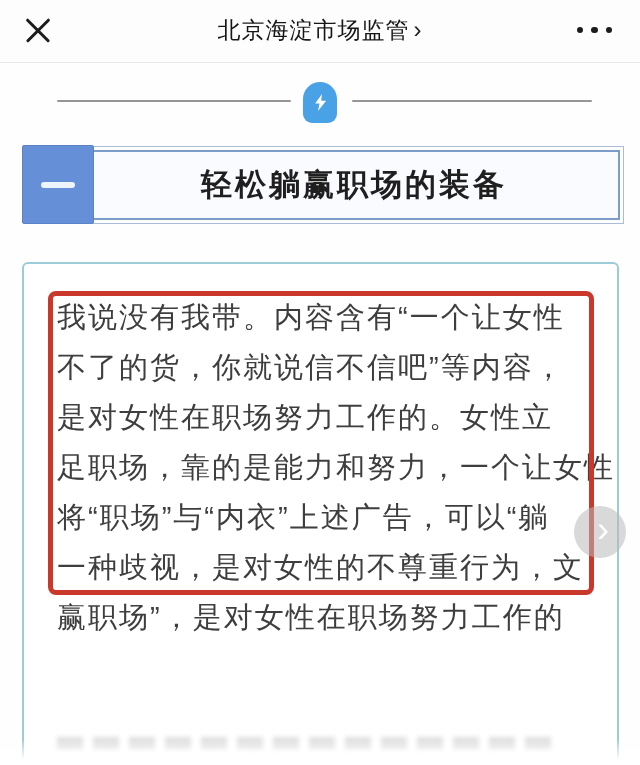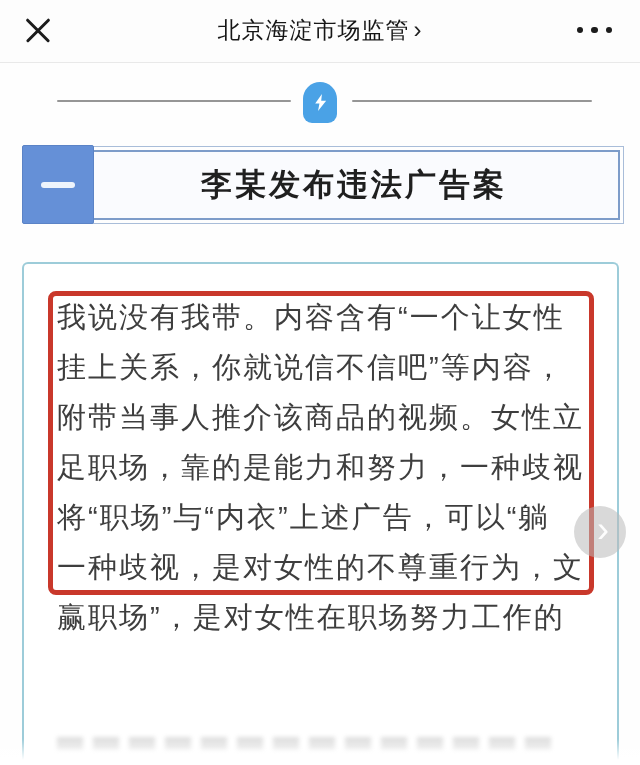--- a/index.html
+++ b/index.html
@@ -141,32 +141,32 @@
 
   <div class="divider-line left"></div>
   <div class="divider-line right"></div>
   <div class="bolt-badge">
     <svg viewBox="0 0 24 26" width="17" height="21" aria-hidden="true">
       <path d="M14 1 L4.5 14.5 H10.5 L8.5 25 L20 10.5 H13 Z" fill="#ffffff"></path>
     </svg>
   </div>
 
   <div class="case-title-box">
-    <div class="case-title">李某发布违法广告案</div>
+    <div class="case-title">轻松躺赢职场的装备</div>
   </div>
   <div class="case-square">
     <div class="dash"></div>
   </div>
 
   <div class="content-box">
     <div class="article">
       <div class="line">我说没有我带。内容含有“一个让女性</div>
-      <div class="line">挂上关系，你就说信不信吧”等内容，</div>
-      <div class="line">附带当事人推介该商品的视频。女性立</div>
-      <div class="line">足职场，靠的是能力和努力，一种歧视</div>
+      <div class="line">不了的货，你就说信不信吧”等内容，</div>
+      <div class="line">是对女性在职场努力工作的。女性立</div>
+      <div class="line">足职场，靠的是能力和努力，一个让女性</div>
       <div class="line">将“职场”与“内衣”上述广告，可以“躺</div>
       <div class="line">一种歧视，是对女性的不尊重行为，文</div>
       <div class="line">赢职场”，是对女性在职场努力工作的</div>
     </div>
     <div class="red-box"></div>
     <div class="ghost-line"></div>
   </div>
 
   <div class="float-chevron">
     <span>›</span>

